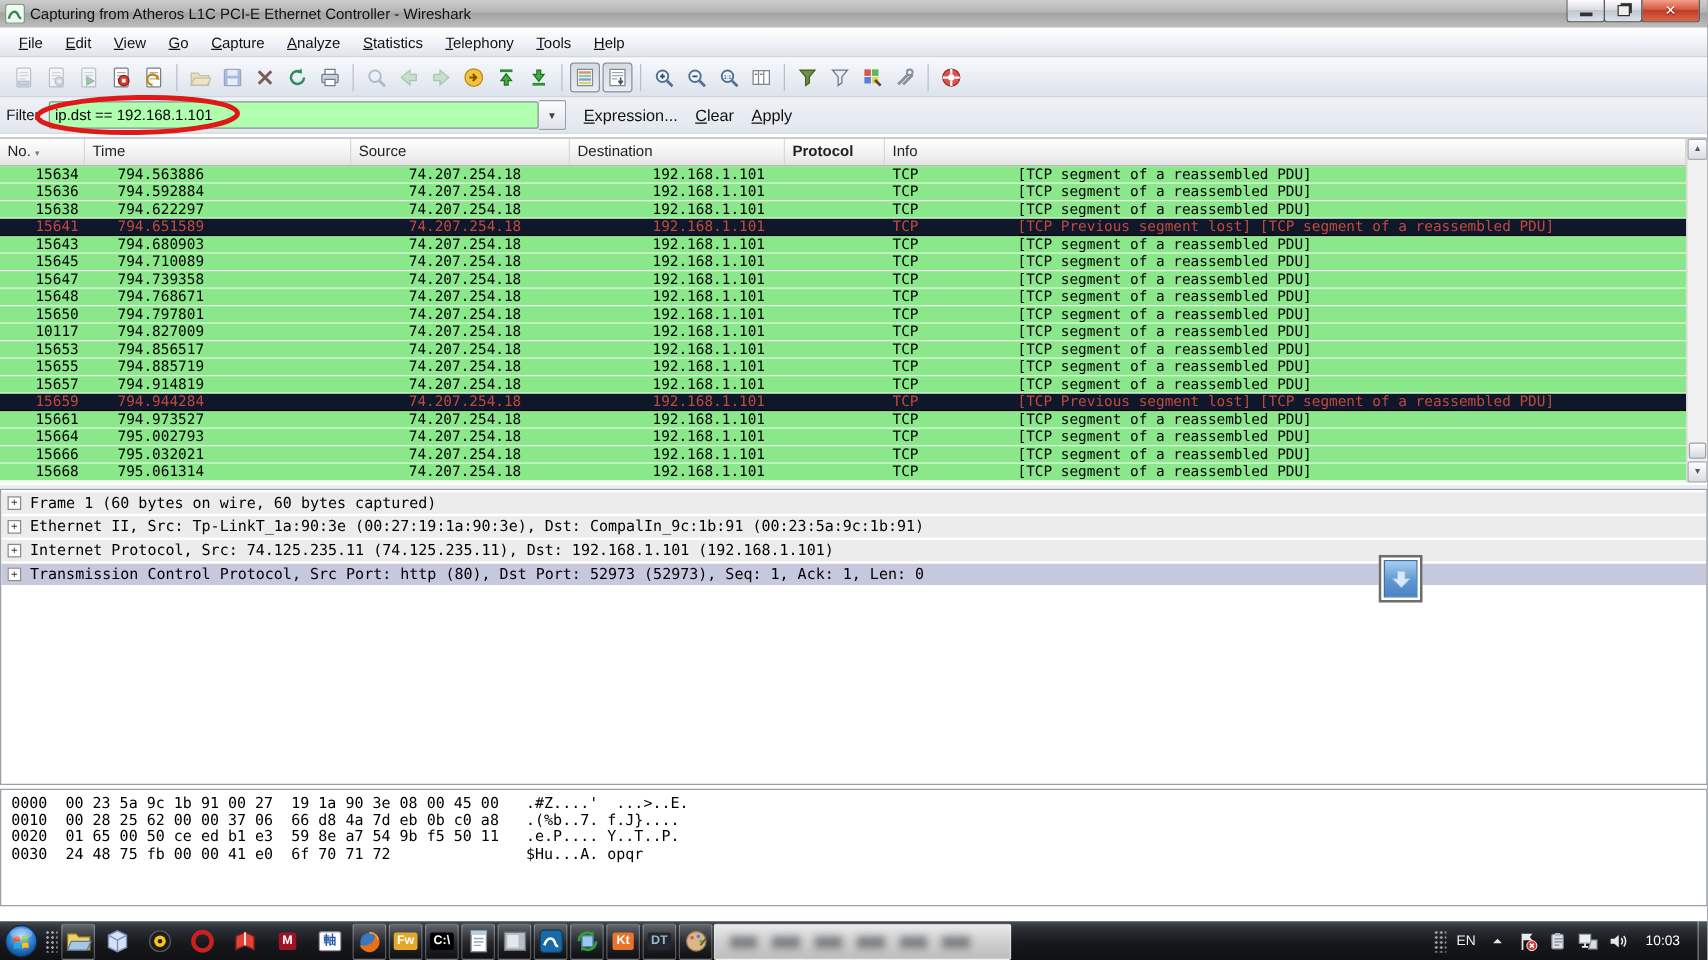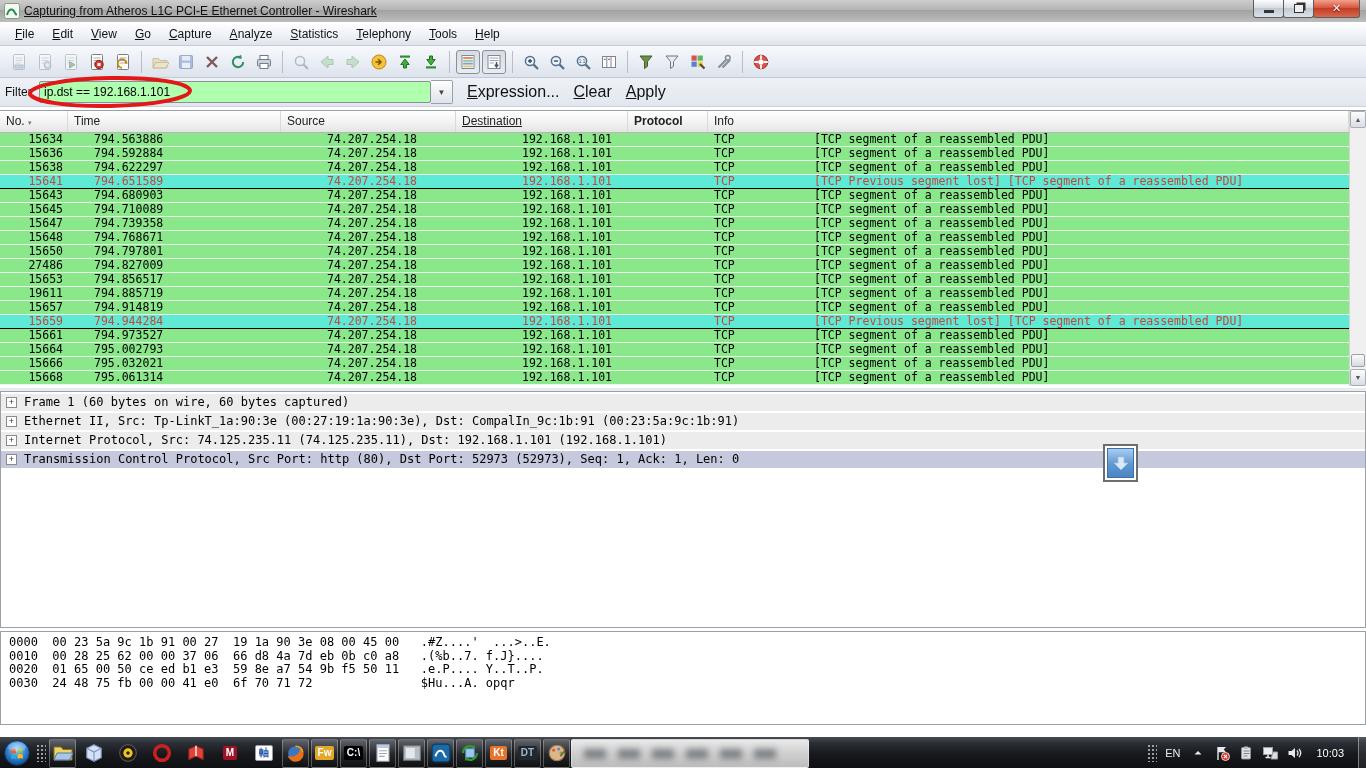--- a/index.html
+++ b/index.html
@@ -3,21 +3,21 @@
 <meta charset="utf-8">
 <style>
   html,body{margin:0;padding:0;background:#666;}
   .screen{position:relative;width:1366px;height:768px;background:#fff;overflow:hidden;
           font-family:"Liberation Sans","DejaVu Sans",sans-serif;-webkit-font-smoothing:antialiased;}
   .abs{position:absolute;}
   
   .titlebar{left:0;top:0;width:1366px;height:22px;
     background:linear-gradient(#cdcdcd,#b4b4b4 45%,#a2a2a2 46%,#bdbdbd);
     border-bottom:1px solid #8f8f8f;display:flex;align-items:center;}
-  .titlebar .apptitle{font-size:12px;color:#111;margin-left:5px;white-space:nowrap;text-decoration:underline;}
+  .titlebar .apptitle{font-size:12px;color:#111;margin-left:5px;white-space:nowrap;}
   .winbtns{position:absolute;right:6px;top:0;display:flex;height:17px;}
   .winbtn{width:29px;height:17px;border:1px solid #5c5c5c;border-top:none;
     background:linear-gradient(#fdfdfd,#d9dde4 45%,#bfc6d0 46%,#dde2ea);
     display:flex;align-items:center;justify-content:center;border-radius:0 0 3px 3px;margin-left:-1px;}
   .winbtn.close{width:45px;background:linear-gradient(#f2a08c,#d6573f 45%,#c03a22 46%,#d8684f);}
   .glyph-min{width:10px;height:3px;background:#333;margin-top:6px;}
   .glyph-restore{width:8px;height:7px;border:1px solid #333;background:#eee;box-shadow:2px -2px 0 -0.5px #333;}
   .glyph-close{color:#fff;font-weight:bold;font-size:11px;text-shadow:0 1px 1px #700;}
   
   .menubar{left:0;top:22px;width:1366px;height:24px;
@@ -36,33 +36,33 @@
   
   .filterbar{left:0;top:78px;width:1366px;height:29px;
     background:linear-gradient(#eef1f6,#e2e7ef);border-bottom:1px solid #cdd2da;
     display:flex;align-items:center;padding-left:5px;box-sizing:border-box;}
   .filterlabel{font-size:12px;color:#111;margin-right:4px;}
   .filterinput{width:382px;height:20px;background:#afffaf;border:1px solid #8a9097;border-radius:2px;
     font-size:12px;color:#000;padding:0 4px;display:flex;align-items:center;font-family:"Liberation Sans",sans-serif;}
   .filterdrop{width:21px;height:22px;border:1px solid #9aa0a8;border-left:none;border-radius:0 2px 2px 0;
     background:linear-gradient(#fdfdfd,#dfe3ea);display:flex;align-items:center;justify-content:center;
     font-size:8px;color:#444;}
-  .filteraction{font-size:16px;color:#111;margin-left:14px;}
+  .filteraction{font-size:13px;color:#111;margin-left:14px;}
   .filteraction u{text-decoration:underline;}
   .red-ellipse{pointer-events:none;}
   
   .pkt-list{left:0;top:110px;width:1366px;height:278px;background:#fff;border-top:1px solid #9aa0a8;}
   .pl-header{position:absolute;left:0;top:0;width:1349px;height:22px;display:flex;
     background:linear-gradient(#ffffff,#f1f1f1 60%,#e4e4e4);border-bottom:1px solid #b6b6b6;box-sizing:border-box;}
   .pl-h{font-size:12px;color:#222;padding:3px 0 0 6px;border-right:1px solid #d9d9d9;box-sizing:border-box;
     white-space:nowrap;overflow:hidden;}
   .pl-rows{position:absolute;left:0;top:22px;width:1349px;}
   .prow{display:flex;height:14px;background:#8ae88a;border-bottom:1px solid #eafaea;box-sizing:border-box;
     font-family:"DejaVu Sans Mono","Liberation Mono",monospace;font-size:11.5px;color:#000;line-height:13px;gap:20px;}
-  .prow.black{background:#5eead4;border-bottom-color:#000;color:#c2493f;justify-content:flex-end;}
+  .prow.black{background:#0f172a;border-bottom-color:#000;color:#c2493f;justify-content:flex-end;}
   .pc{white-space:nowrap;overflow:hidden;box-sizing:border-box;padding-left:6px;}
   .pc-no{width:68px;text-align:right;padding-right:5px;padding-left:0;}
   .pc-time{width:213px;}
   .pc-source{width:175px;}
   .pc-destination{width:172px;}
   .pc-protocol{width:80px;}
   .pc-info{flex:1;}
   
   .vscroll{position:absolute;right:0;top:0;width:17px;height:275px;background:#f0f0f0;border-left:1px solid #d5d5d5;box-sizing:border-box;}
   .sbtn{position:absolute;left:0;width:16px;height:17px;background:linear-gradient(#fdfdfd,#d9dde3);
@@ -350,21 +350,21 @@
     <svg class="abs red-ellipse" style="left:0;top:-4px" width="260" height="38">
       <ellipse cx="110" cy="18" rx="80" ry="14" fill="none" stroke="#e01818" stroke-width="4" transform="rotate(-1 110 18)"></ellipse>
     </svg>
   </div>
 
   <div class="abs pkt-list">
     <div class="pl-header">
         <div class="pl-h" style="width: 68px;">No. <span style="font-size:7px;color:#777">▾</span></div>
         <div class="pl-h" style="width: 213px;">Time</div>
         <div class="pl-h" style="width: 175px;">Source</div>
-        <div class="pl-h" style="width: 172px; text-decoration: underline;">Destination</div>
+        <div class="pl-h" style="width: 172px;">Destination</div>
         <div class="pl-h" style="width: 80px; font-weight: bold;">Protocol</div>
         <div class="pl-h" style="width: auto; flex: 1 1 0%;">Info</div>
       </div>
     <div class="pl-rows">
         <div class="prow">
           <div class="pc pc-no">15634</div>
           <div class="pc pc-time">794.563886</div>
           <div class="pc pc-source">74.207.254.18</div>
           <div class="pc pc-destination">192.168.1.101</div>
           <div class="pc pc-protocol">TCP</div>
@@ -428,37 +428,37 @@
         </div>
         <div class="prow">
           <div class="pc pc-no">15650</div>
           <div class="pc pc-time">794.797801</div>
           <div class="pc pc-source">74.207.254.18</div>
           <div class="pc pc-destination">192.168.1.101</div>
           <div class="pc pc-protocol">TCP</div>
           <div class="pc pc-info">[TCP segment of a reassembled PDU]</div>
         </div>
         <div class="prow">
-          <div class="pc pc-no">27486</div>
+          <div class="pc pc-no">10117</div>
           <div class="pc pc-time">794.827009</div>
           <div class="pc pc-source">74.207.254.18</div>
           <div class="pc pc-destination">192.168.1.101</div>
           <div class="pc pc-protocol">TCP</div>
           <div class="pc pc-info">[TCP segment of a reassembled PDU]</div>
         </div>
         <div class="prow">
           <div class="pc pc-no">15653</div>
           <div class="pc pc-time">794.856517</div>
           <div class="pc pc-source">74.207.254.18</div>
           <div class="pc pc-destination">192.168.1.101</div>
           <div class="pc pc-protocol">TCP</div>
           <div class="pc pc-info">[TCP segment of a reassembled PDU]</div>
         </div>
         <div class="prow">
-          <div class="pc pc-no">19611</div>
+          <div class="pc pc-no">15655</div>
           <div class="pc pc-time">794.885719</div>
           <div class="pc pc-source">74.207.254.18</div>
           <div class="pc pc-destination">192.168.1.101</div>
           <div class="pc pc-protocol">TCP</div>
           <div class="pc pc-info">[TCP segment of a reassembled PDU]</div>
         </div>
         <div class="prow">
           <div class="pc pc-no">15657</div>
           <div class="pc pc-time">794.914819</div>
           <div class="pc pc-source">74.207.254.18</div>

